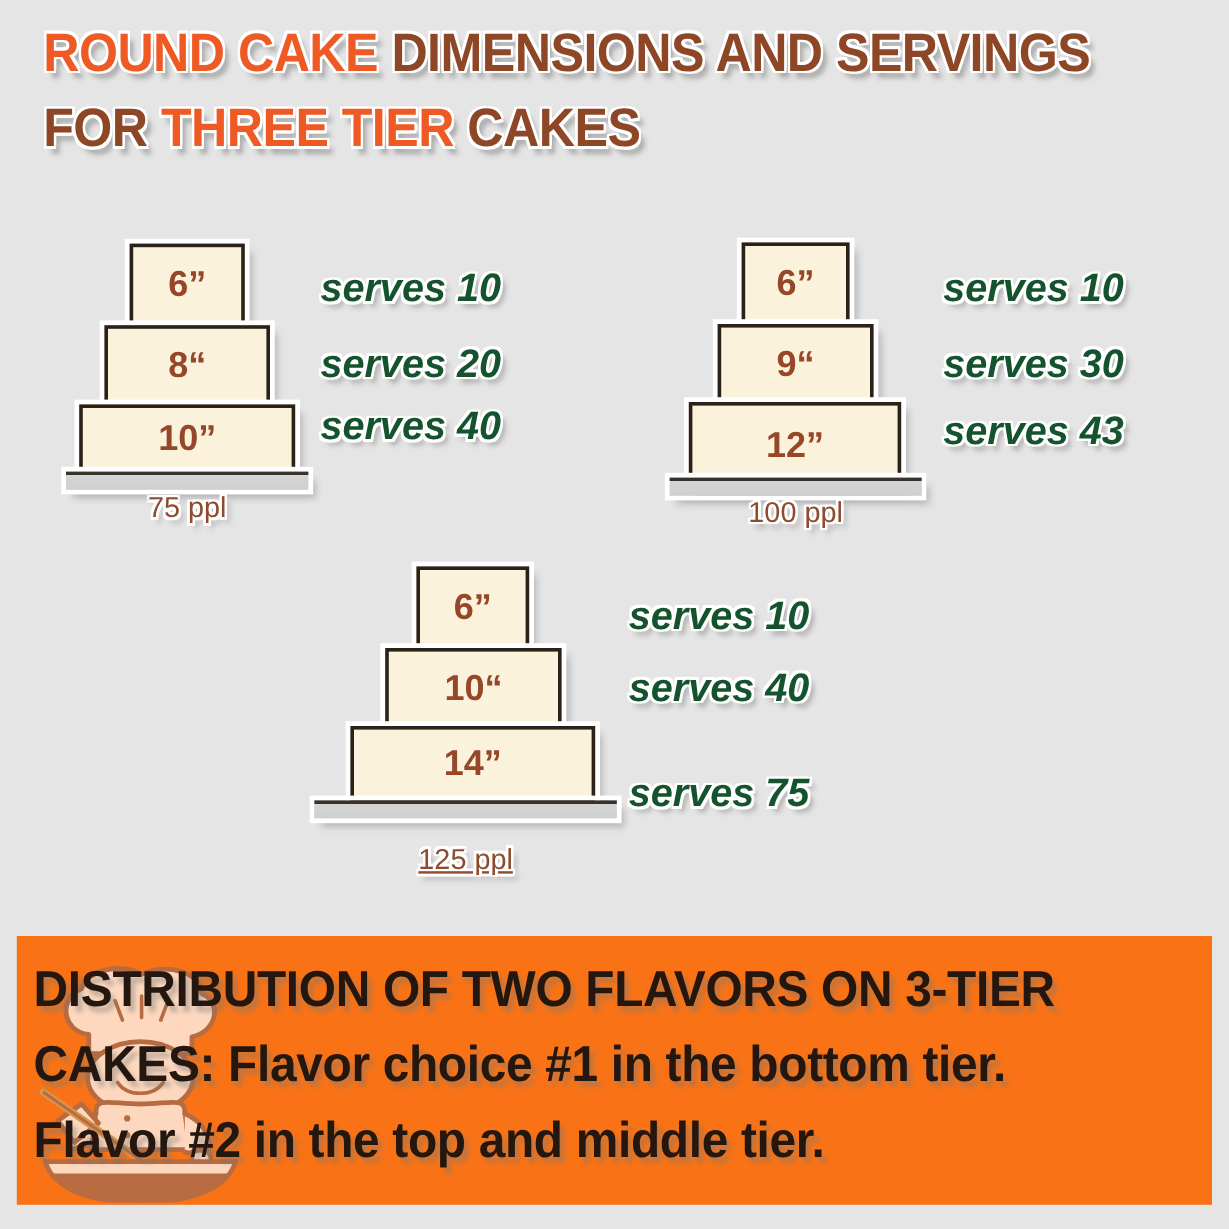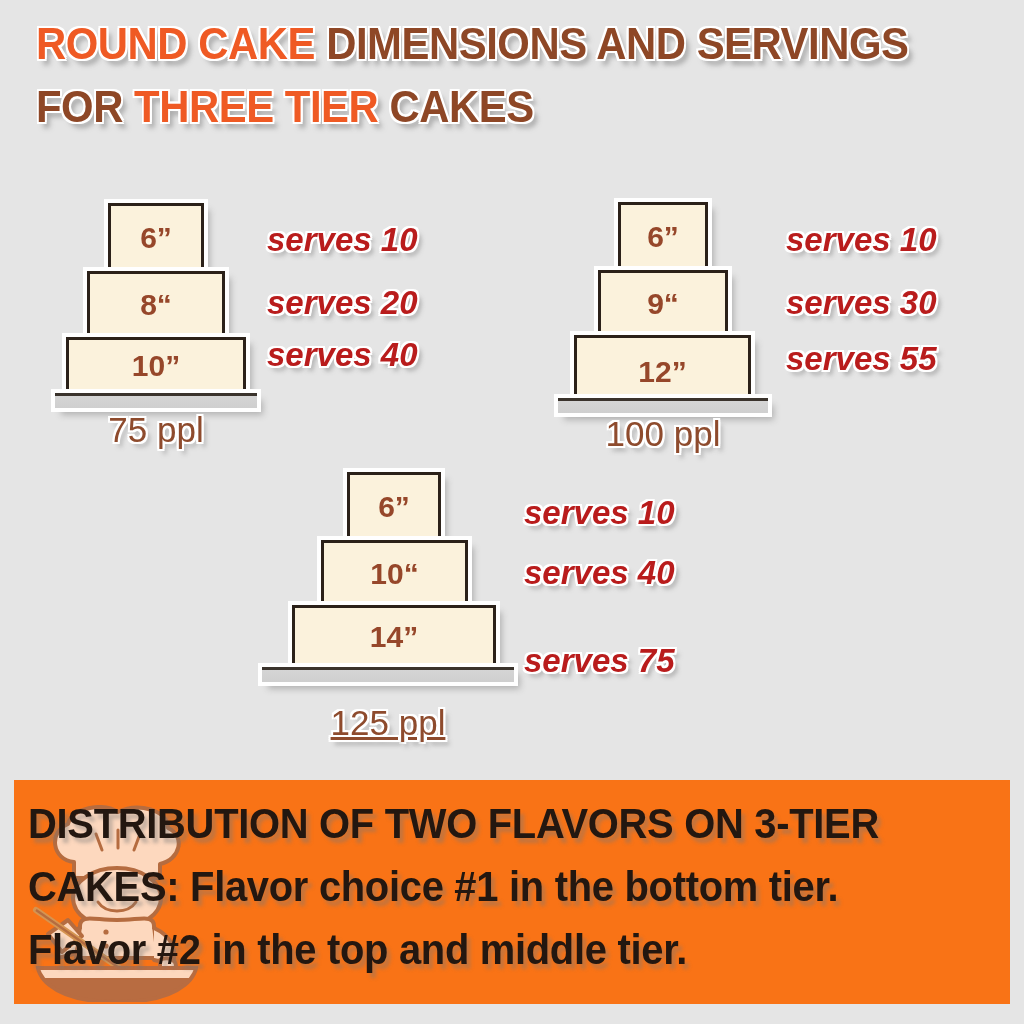--- a/index.html
+++ b/index.html
@@ -69,38 +69,38 @@
     background: linear-gradient(to bottom, #3a332c 0px, #3a332c 3px, #d5d5d5 3px, #cfcfcf 100%);
     box-shadow:
       0 0 0 4px #ffffff,
       6px 7px 6px rgba(120,120,120,0.45);
     box-sizing: border-box;
   }
   .ppl {
     position: absolute;
     font-family: "Liberation Sans", sans-serif;
     font-weight: normal;
-    font-size: 35px;
+    font-size: 24px;
     color: #8e4b2d;
     white-space: nowrap;
     text-align: center;
     text-shadow:
       -2px -2px 0 #fff,  2px -2px 0 #fff,
       -2px  2px 0 #fff,  2px  2px 0 #fff,
       -2px  0   0 #fff,  2px  0   0 #fff,
        0   -2px 0 #fff,  0    2px 0 #fff,
        4px 5px 4px rgba(120,120,120,0.5);
   }
   .serves {
     position: absolute;
     font-family: "Liberation Sans", sans-serif;
     font-style: italic;
     font-weight: bold;
     font-size: 33px;
-    color: #b91c1c;
+    color: #14532d;
     white-space: nowrap;
     text-shadow:
       -2px -2px 0 #fff,  2px -2px 0 #fff,
       -2px  2px 0 #fff,  2px  2px 0 #fff,
       -2px  0   0 #fff,  2px  0   0 #fff,
        0   -2px 0 #fff,  0    2px 0 #fff,
        4px 5px 4px rgba(120,120,120,0.5);
   }
 
   
@@ -190,21 +190,21 @@
   <div class="tier" style="left:574px; top:335px; width:177px; height:71px;">
     <span class="tier-label">12”</span>
   </div>
 
   <div class="plate" style="left:558px; top:398px; width:210px; height:15px;"></div>
 
   <div class="ppl" style="left:558px; top:414px; width:210px;">100 ppl</div>
 
   <div class="serves" style="left:786px; top:221px;">serves 10</div>
   <div class="serves" style="left:786px; top:284px;font-style:italic;">serves 30</div>
-  <div class="serves" style="left:786px; top:340px;">serves 55</div>
+  <div class="serves" style="left:786px; top:340px;">serves 43</div>
 </div>
 
 <div class="cake-group" style="left:0px; top:0px; width:1024px; height:740px;">
 
   <div class="tier" style="left:347px; top:472px; width:94px; height:68px;">
     <span class="tier-label">6”</span>
   </div>
 
   <div class="tier" style="left:321px; top:540px; width:147px; height:65px;">
     <span class="tier-label">10“</span>

